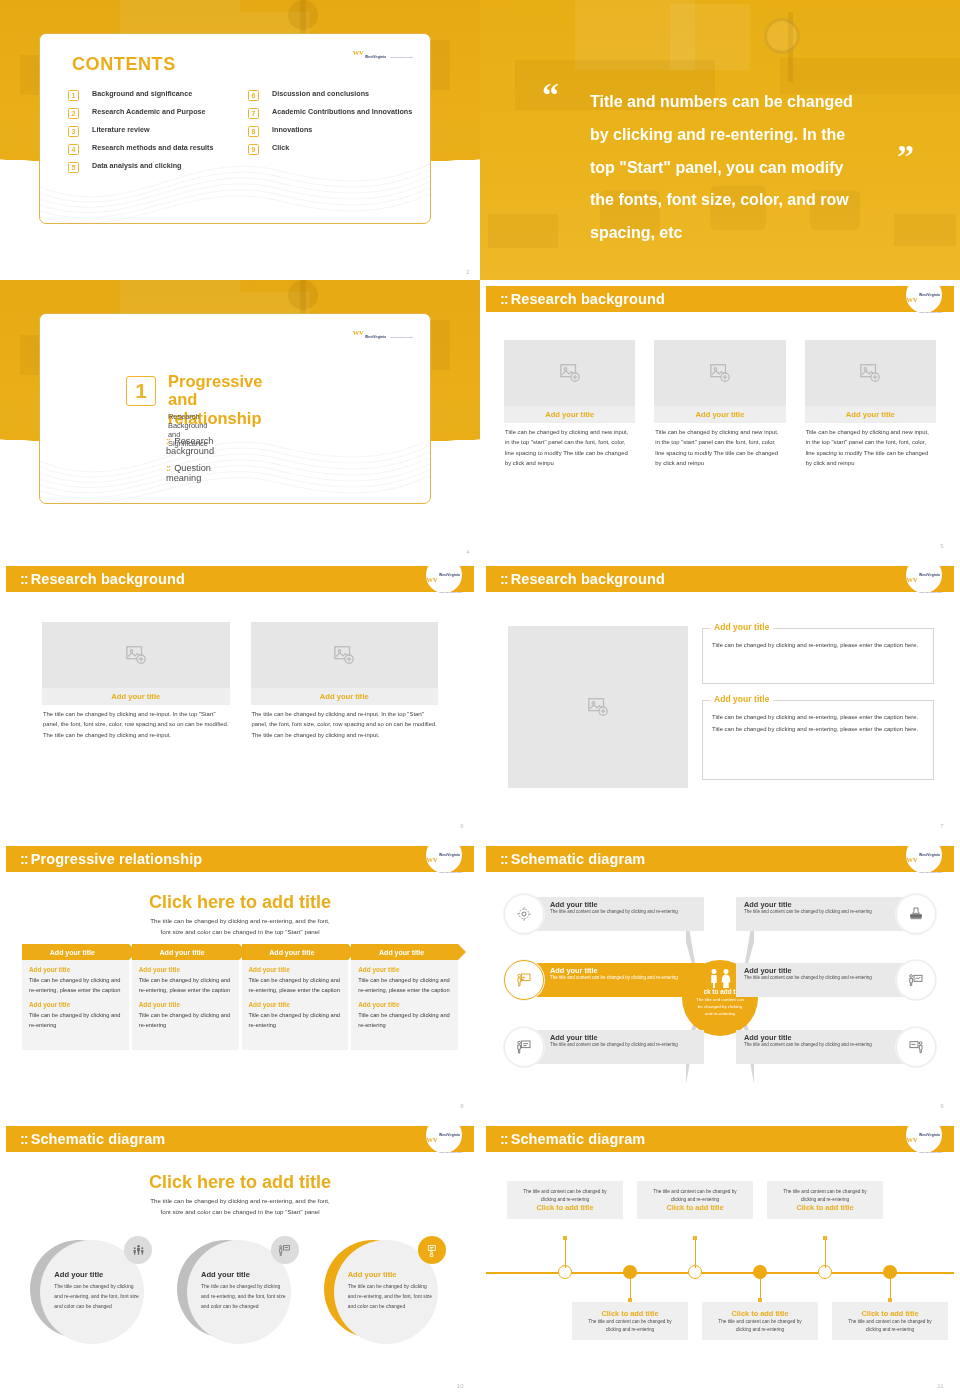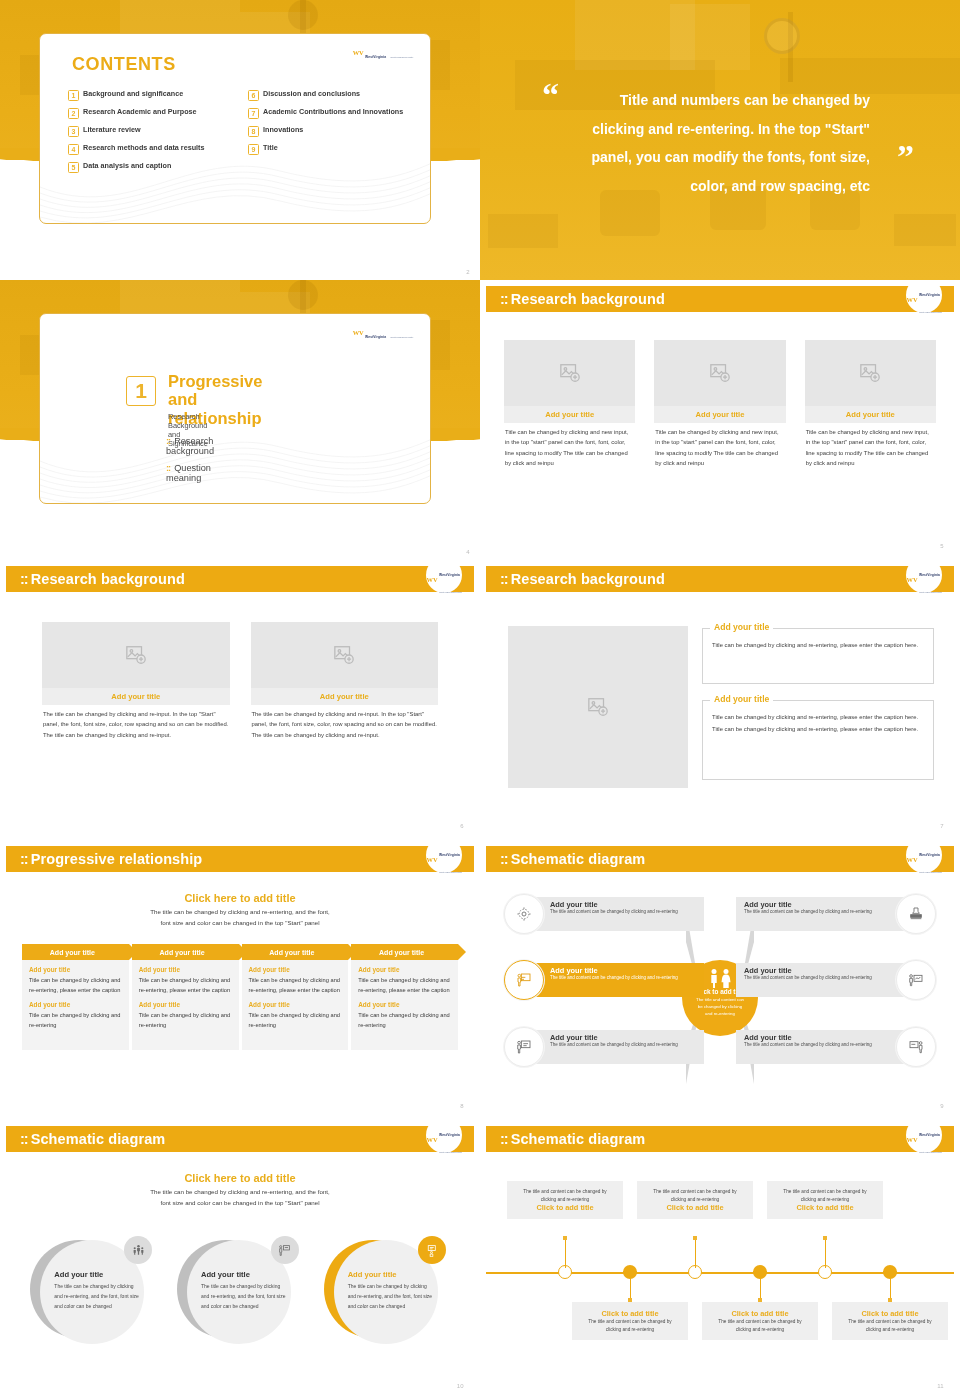--- a/index.html
+++ b/index.html
@@ -86,21 +86,21 @@
   
   .contents-title{
     position:absolute; left:32px; top:20px;
     font-size:18px; font-weight:bold; color:#ecac17; letter-spacing:.6px;
   }
   .toc{
     position:absolute; left:28px; top:55px; right:16px;
     display:grid; grid-template-columns:1fr 1fr; column-gap:14px; row-gap:0;
   }
   .toc-col{ display:flex; flex-direction:column; gap:6.5px; }
-  .toc-item{ display:flex; align-items:flex-start; gap:4px; }
+  .toc-item{ display:flex; align-items:flex-start; gap:13px; }
   .toc-num{
     flex:0 0 auto;
     width:11px;height:11px;border:1px solid #edb42c;border-radius:1.5px;
     color:#edb42c;font-size:7px;line-height:9.5px;text-align:center;font-weight:bold;
     margin-top:.5px;
   }
   .toc-lbl{ font-size:7.2px; color:#3a3a3a; font-weight:bold; line-height:1.38; }
 
   
   .sec-wrap{ position:absolute; left:86px; top:62px; }
@@ -121,21 +121,21 @@
   .sec-b{
     position:absolute; left:40px; top:60px;
     display:flex;flex-direction:column;gap:7px;
   }
   .sec-b div{ font-size:9.2px;color:#4a4a4a; }
   .dots{ color:#edb42c; font-weight:bold; letter-spacing:-1px; margin-right:4px;}
 
   
   .q-text{
     position:absolute; left:110px; top:86px; width:280px;
-    color:#fff;font-size:14px;font-weight:bold;line-height:2.05;text-align:right;
+    color:#fff;font-size:16px;font-weight:bold;line-height:2.05;
   }
   .q-open{
     position:absolute;left:62px;top:78px;color:#fff;font-size:34px;
     font-family:"Liberation Serif",serif;font-weight:bold;line-height:1;
   }
   .q-close{
     position:absolute;right:46px;top:140px;color:#fff;font-size:34px;
     font-family:"Liberation Serif",serif;font-weight:bold;line-height:1;
   }
 
@@ -157,21 +157,21 @@
   .fbox{ position:relative; border:1px solid #d4d4d4; padding:11px 8px 8px 9px; }
   .fbox .lgd{
     position:absolute;left:7px;top:-7px;background:#fff;padding:0 4px;
     color:#e9ae1b;font-size:8.6px;font-weight:bold;
   }
   .fbox p{ font-size:5.9px;color:#3f3f3f;line-height:1.95; }
 
   
   .centerhead{ text-align:center; }
   .centerhead .h{
-    color:#e9ae1b;font-size:11px;font-weight:bold;
+    color:#e9ae1b;font-size:18px;font-weight:bold;
   }
   .centerhead .s{
     font-size:6.2px;color:#3f3f3f;line-height:1.75;margin-top:3px;
   }
   .chev-row{ position:absolute; left:16px; right:16px; top:98px; display:flex; }
   .chev-col{ position:relative; flex:1; margin-right:3px; }
   .chev-col:last-child{margin-right:0;}
   .chev{
     height:16px;background:#edab16;color:#fff;
     font-size:7px;font-weight:bold;
@@ -304,39 +304,39 @@
           <div class="toc-item">
             <span class="toc-num">3</span>
             <span class="toc-lbl">Literature review</span>
           </div>
           <div class="toc-item">
             <span class="toc-num">4</span>
             <span class="toc-lbl">Research methods and data results</span>
           </div>
           <div class="toc-item">
             <span class="toc-num">5</span>
-            <span class="toc-lbl">Data analysis and caption</span>
+            <span class="toc-lbl">Data analysis and clicking</span>
           </div>
         </div>
         <div class="toc-col">
           <div class="toc-item">
             <span class="toc-num">6</span>
             <span class="toc-lbl">Discussion and conclusions</span>
           </div>
           <div class="toc-item">
             <span class="toc-num">7</span>
             <span class="toc-lbl">Academic Contributions and Innovations</span>
           </div>
           <div class="toc-item">
             <span class="toc-num">8</span>
             <span class="toc-lbl">Innovations</span>
           </div>
           <div class="toc-item">
             <span class="toc-num">9</span>
-            <span class="toc-lbl">Title</span>
+            <span class="toc-lbl">Click</span>
           </div>
         </div>
       </div>
     </div>
     <div class="pg">2</div>
   </div>
 
   <div class="slide">
     <div class="photo-bg" style="background:linear-gradient(180deg,#e8ae14 0%,#eab31c 55%,#eeb828 100%);">
       <div class="bld" style="left:95px;top:0;width:120px;height:70px;"></div>

